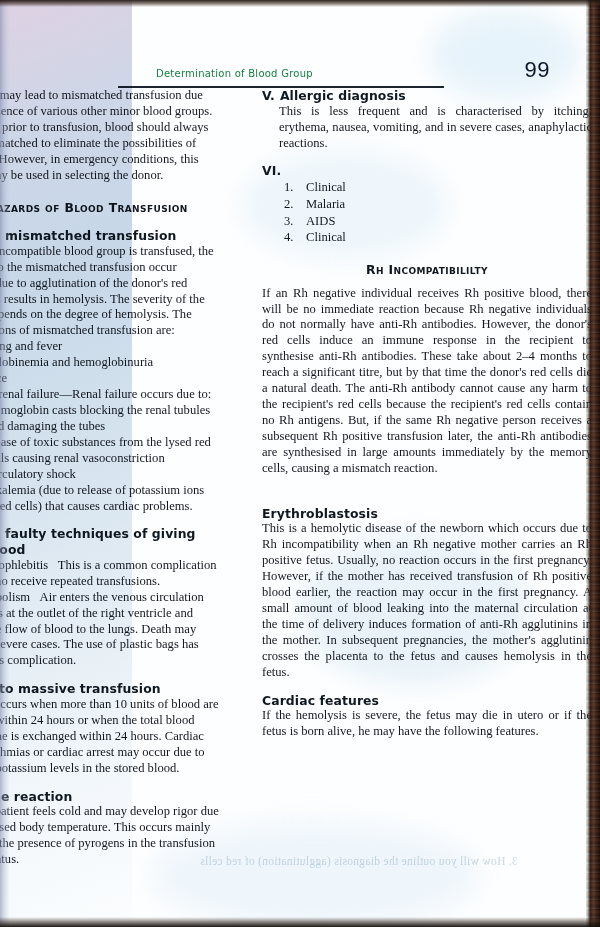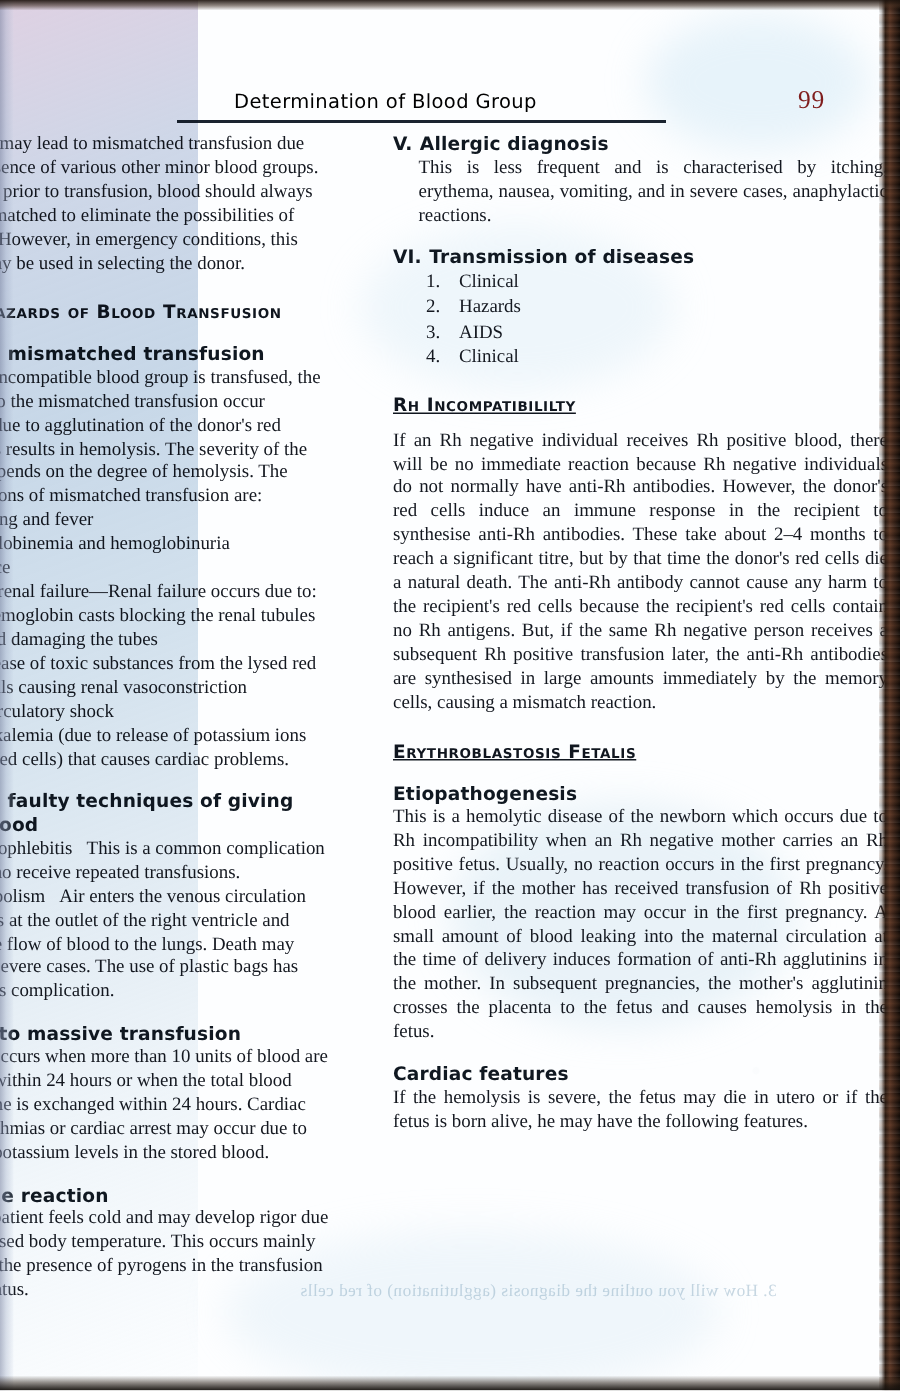--- a/index.html
+++ b/index.html
@@ -131,30 +131,30 @@
     width: 432px;
     z-index: 5;
   }
   .running-head-row {
     display: flex;
     align-items: baseline;
     justify-content: space-between;
   }
   .running-head-title {
     font-family: "DejaVu Sans", "Liberation Sans", sans-serif;
-    font-size: 13px;
+    font-size: 10px;
     letter-spacing: .25px;
-    color: #000000;
+    color: #15803d;
     padding-left: 38px;
   }
   .folio {
-    font-family: Liberation Serif, serif;
-    font-size: 17px;
+    font-family: Liberation Sans, sans-serif;
+    font-size: 22px;
     font-weight: 400;
-    color: #7f1d1d;
+    color: #0f172a;
     letter-spacing: .5px;
   }
   .head-rule {
     margin-top: 3px;
     height: 2px;
     width: 326px;
     background: #1b2430;
   }
 
   
@@ -190,21 +190,21 @@
 
   h2.section-head {
     margin: 0;
     font-family: "DejaVu Sans", "Liberation Sans", sans-serif;
     font-size: 12.3px;
     font-weight: 700;
     font-variant: small-caps;
     letter-spacing: .4px;
     color: #10161f;
   }
-  h2.section-head.centered { text-align: left; text-decoration: underline; }
+  h2.section-head.centered { text-align: center; }
 
   h3.sub-head {
     margin: 0;
     font-family: "DejaVu Sans", "Liberation Sans", sans-serif;
     font-size: 12.4px;
     font-weight: 700;
     letter-spacing: .1px;
     color: #101821;
   }
   h3.sub-head.roman {
@@ -359,51 +359,49 @@
       <h3 class="sub-head roman">
         <span>V.</span>
         <span>Allergic diagnosis</span>
       </h3>
       <p class="body sub-indent">This is less frequent and is characterised by itching, erythema, nausea, vomiting, and in severe cases, anaphylactic reactions.</p>
 
       <div class="gap-md"></div>
 
       <h3 class="sub-head roman">
         <span>VI.</span>
-        <span>Transmission of diseases</span>
       </h3>
       <ol class="plain-list">
         <li>
           <span class="num">1.</span>
           <span>Clinical</span>
         </li>
         <li>
           <span class="num">2.</span>
-          <span>Hazards</span>
+          <span>Malaria</span>
         </li>
         <li>
           <span class="num">3.</span>
           <span>AIDS</span>
         </li>
         <li>
           <span class="num">4.</span>
           <span>Clinical</span>
         </li>
       </ol>
 
       <div class="gap-lg"></div>
       <h2 class="section-head centered">Rh Incompatibililty</h2>
       <div class="gap-sm"></div>
       <p class="body">If an Rh negative individual receives Rh positive blood, there will be no immediate reaction because Rh negative individuals do not normally have anti-Rh antibodies. However, the donor's red cells induce an immune response in the recipient to synthesise anti-Rh antibodies. These take about 2–4 months to reach a significant titre, but by that time the donor's red cells die a natural death. The anti-Rh antibody cannot cause any harm to the recipient's red cells because the recipient's red cells contain no Rh antigens. But, if the same Rh negative person receives a subsequent Rh positive transfusion later, the anti-Rh antibodies are synthesised in large amounts immediately by the memory cells, causing a mismatch reaction.</p>
 
       <div class="gap-lg"></div>
-      <h2 class="section-head centered">Erythroblastosis Fetalis</h2>
-      <div class="gap-md"></div>
-
-      <h3 class="sub-head">Etiopathogenesis</h3>
+      <div class="gap-md"></div>
+
+      <h3 class="sub-head">Erythroblastosis</h3>
       <p class="body">This is a hemolytic disease of the newborn which occurs due to Rh incompatibility when an Rh negative mother carries an Rh positive fetus. Usually, no reaction occurs in the first pregnancy. However, if the mother has received transfusion of Rh positive blood earlier, the reaction may occur in the first pregnancy. A small amount of blood leaking into the maternal circulation at the time of delivery induces formation of anti-Rh agglutinins in the mother. In subsequent pregnancies, the mother's agglutinin crosses the placenta to the fetus and causes hemolysis in the fetus.</p>
 
       <div class="gap-md"></div>
       <h3 class="sub-head">Cardiac features</h3>
       <p class="body">If the hemolysis is severe, the fetus may die in utero or if the fetus is born alive, he may have the following features.</p>
     </div>
   </div>
 
   <div class="scan-left-tint"></div>
   <div class="scan-left-edge"></div>

